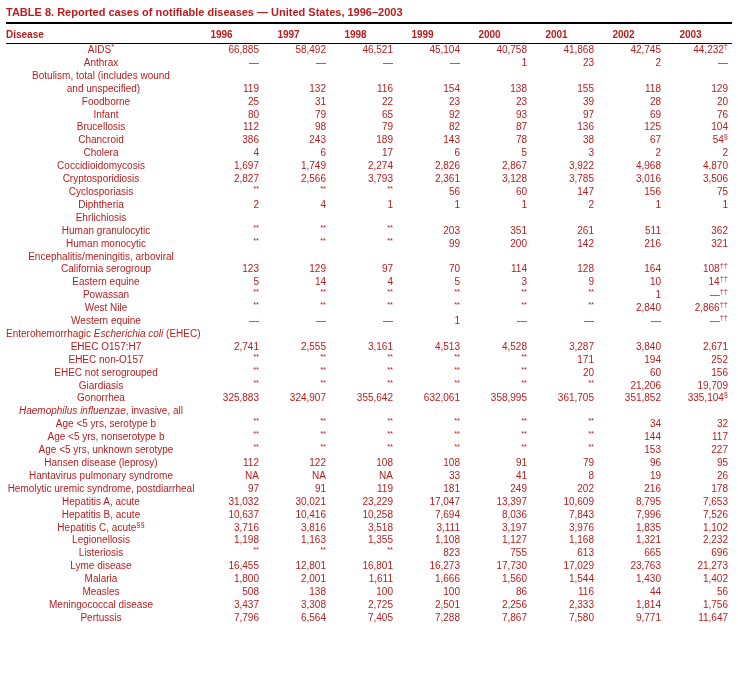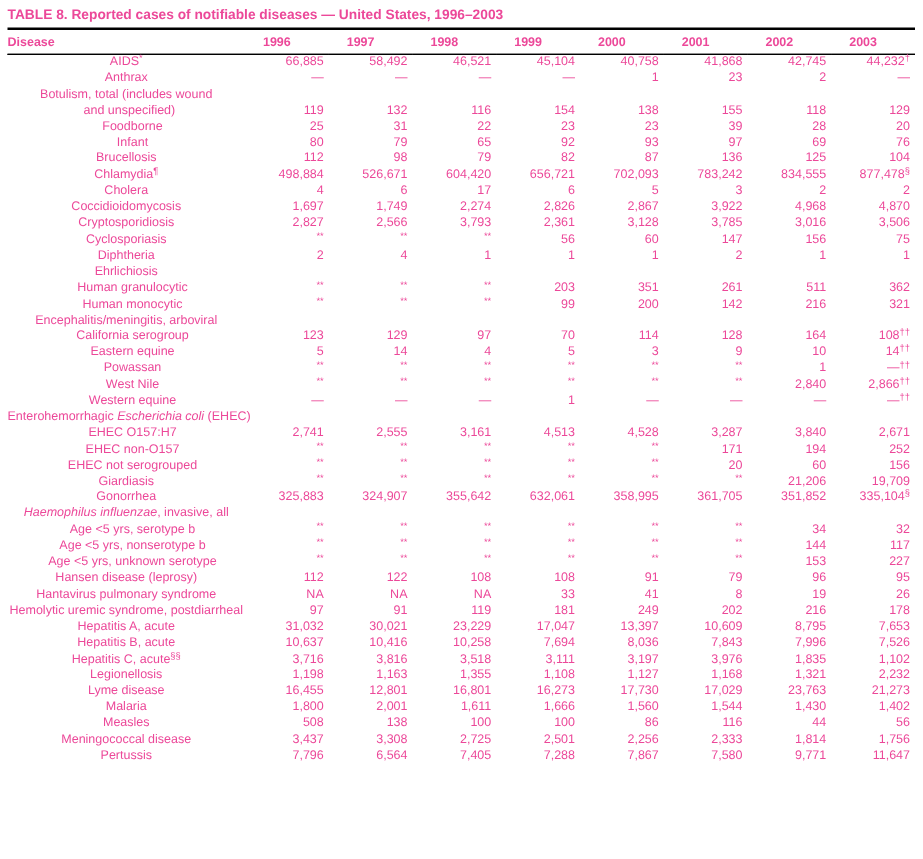--- a/index.html
+++ b/index.html
@@ -6,21 +6,21 @@
     margin: 0;
     padding: 0;
     background: #ffffff;
   }
   .page {
     width: 738px;
     height: 687px;
     box-sizing: border-box;
     padding: 6px 6px 0 6px;
     background: #ffffff;
-    color: #ec4899;
+    color: #b91c1c;
     font-family: "Liberation Sans", sans-serif;
     overflow: hidden;
   }
   .title {
     font-size: 11px;
     font-weight: bold;
     line-height: 13px;
     padding-bottom: 3px;
     white-space: nowrap;
   }
@@ -166,29 +166,29 @@
           <td class="num">112</td>
           <td class="num">98</td>
           <td class="num">79</td>
           <td class="num">82</td>
           <td class="num">87</td>
           <td class="num">136</td>
           <td class="num">125</td>
           <td class="num">104</td>
         </tr>
         <tr>
-          <td class="disease">Chlamydia<sup>¶</sup></td>
-          <td class="num">498,884</td>
-          <td class="num">526,671</td>
-          <td class="num">604,420</td>
-          <td class="num">656,721</td>
-          <td class="num">702,093</td>
-          <td class="num">783,242</td>
-          <td class="num">834,555</td>
-          <td class="num">877,478<sup>§</sup></td>
+          <td class="disease">Chancroid</td>
+          <td class="num">386</td>
+          <td class="num">243</td>
+          <td class="num">189</td>
+          <td class="num">143</td>
+          <td class="num">78</td>
+          <td class="num">38</td>
+          <td class="num">67</td>
+          <td class="num">54<sup>§</sup></td>
         </tr>
         <tr>
           <td class="disease">Cholera</td>
           <td class="num">4</td>
           <td class="num">6</td>
           <td class="num">17</td>
           <td class="num">6</td>
           <td class="num">5</td>
           <td class="num">3</td>
           <td class="num">2</td>
@@ -518,20 +518,31 @@
           <td class="num">1,198</td>
           <td class="num">1,163</td>
           <td class="num">1,355</td>
           <td class="num">1,108</td>
           <td class="num">1,127</td>
           <td class="num">1,168</td>
           <td class="num">1,321</td>
           <td class="num">2,232</td>
         </tr>
         <tr>
+          <td class="disease">Listeriosis</td>
+          <td class="num"><sup>**</sup></td>
+          <td class="num"><sup>**</sup></td>
+          <td class="num"><sup>**</sup></td>
+          <td class="num">823</td>
+          <td class="num">755</td>
+          <td class="num">613</td>
+          <td class="num">665</td>
+          <td class="num">696</td>
+        </tr>
+        <tr>
           <td class="disease">Lyme disease</td>
           <td class="num">16,455</td>
           <td class="num">12,801</td>
           <td class="num">16,801</td>
           <td class="num">16,273</td>
           <td class="num">17,730</td>
           <td class="num">17,029</td>
           <td class="num">23,763</td>
           <td class="num">21,273</td>
         </tr>

